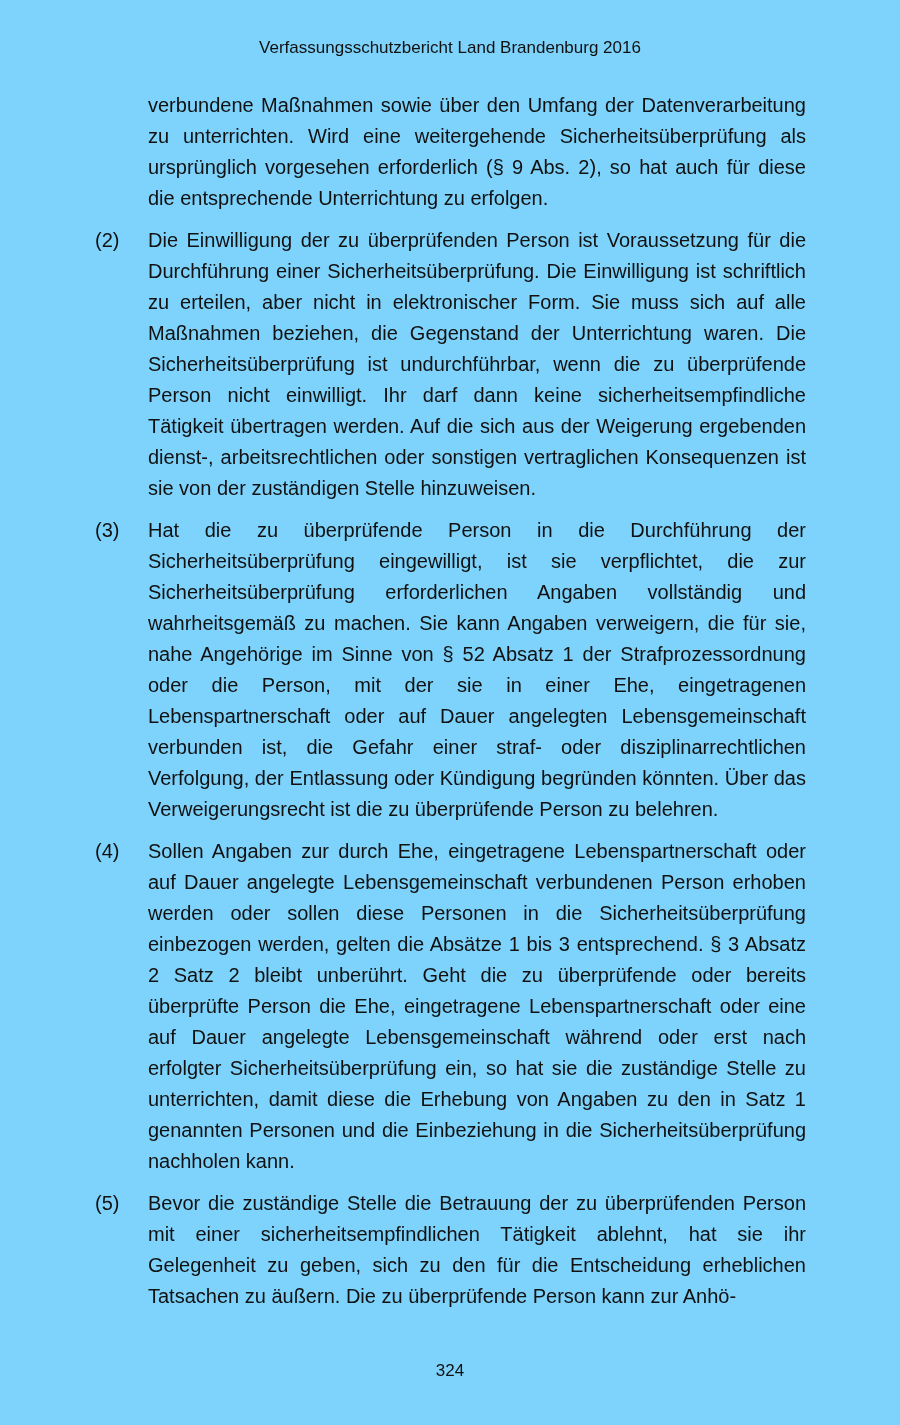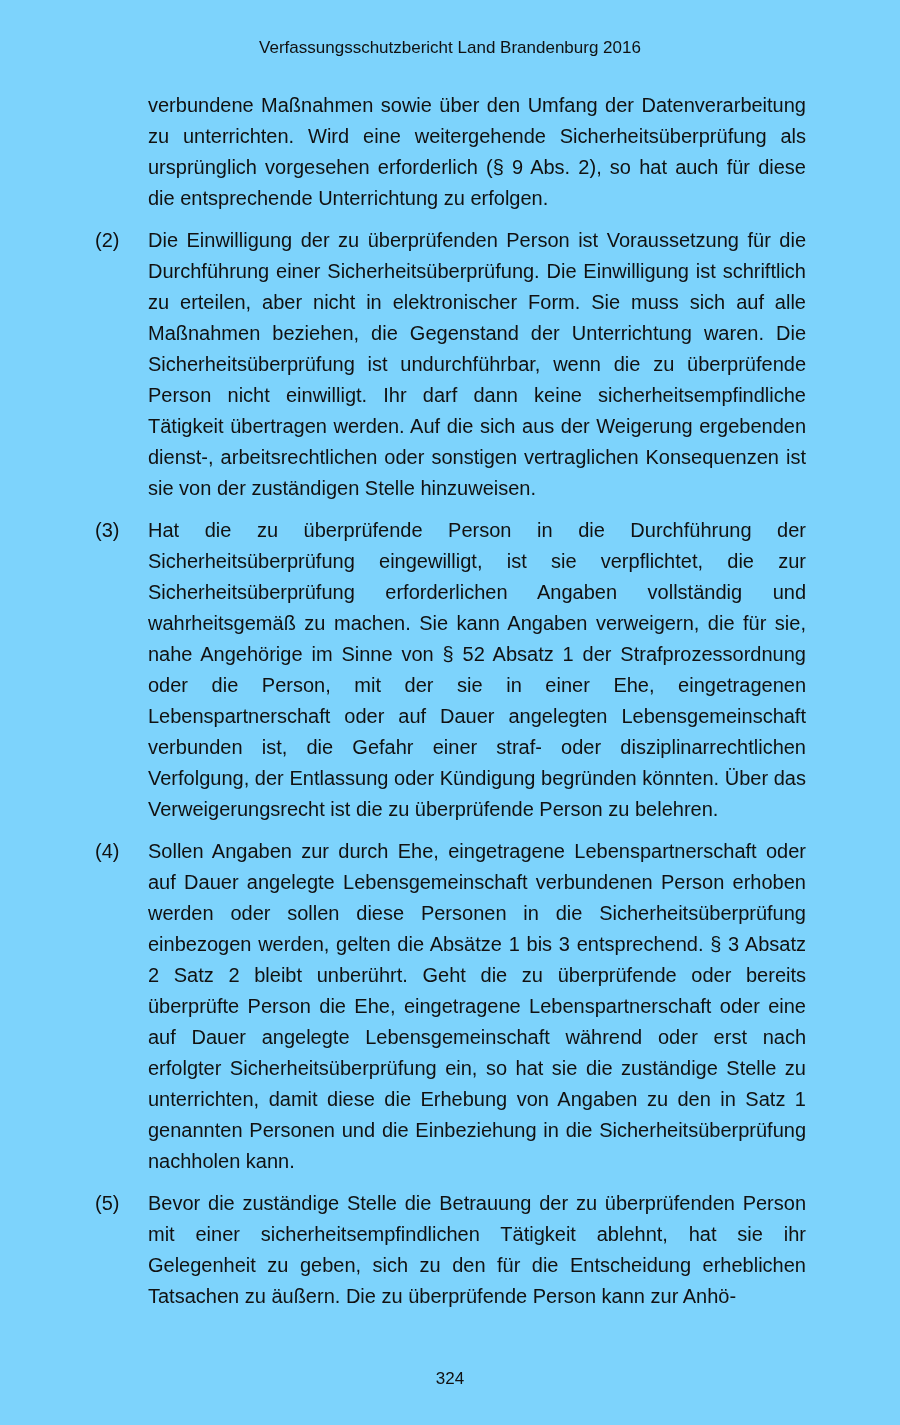--- a/index.html
+++ b/index.html
@@ -41,21 +41,21 @@
     width: 53px;
   }
   .para .text {
     flex: 1 1 auto;
     text-align: justify;
     hyphens: auto;
     -webkit-hyphens: auto;
   }
   .page-footer {
     position: absolute;
-    bottom: 36px;
+    bottom: 44px;
     left: 0;
     width: 100%;
     text-align: center;
     font-size: 17px;
     color: #111111;
   }
 </style>
 </head>
 <body>
 

